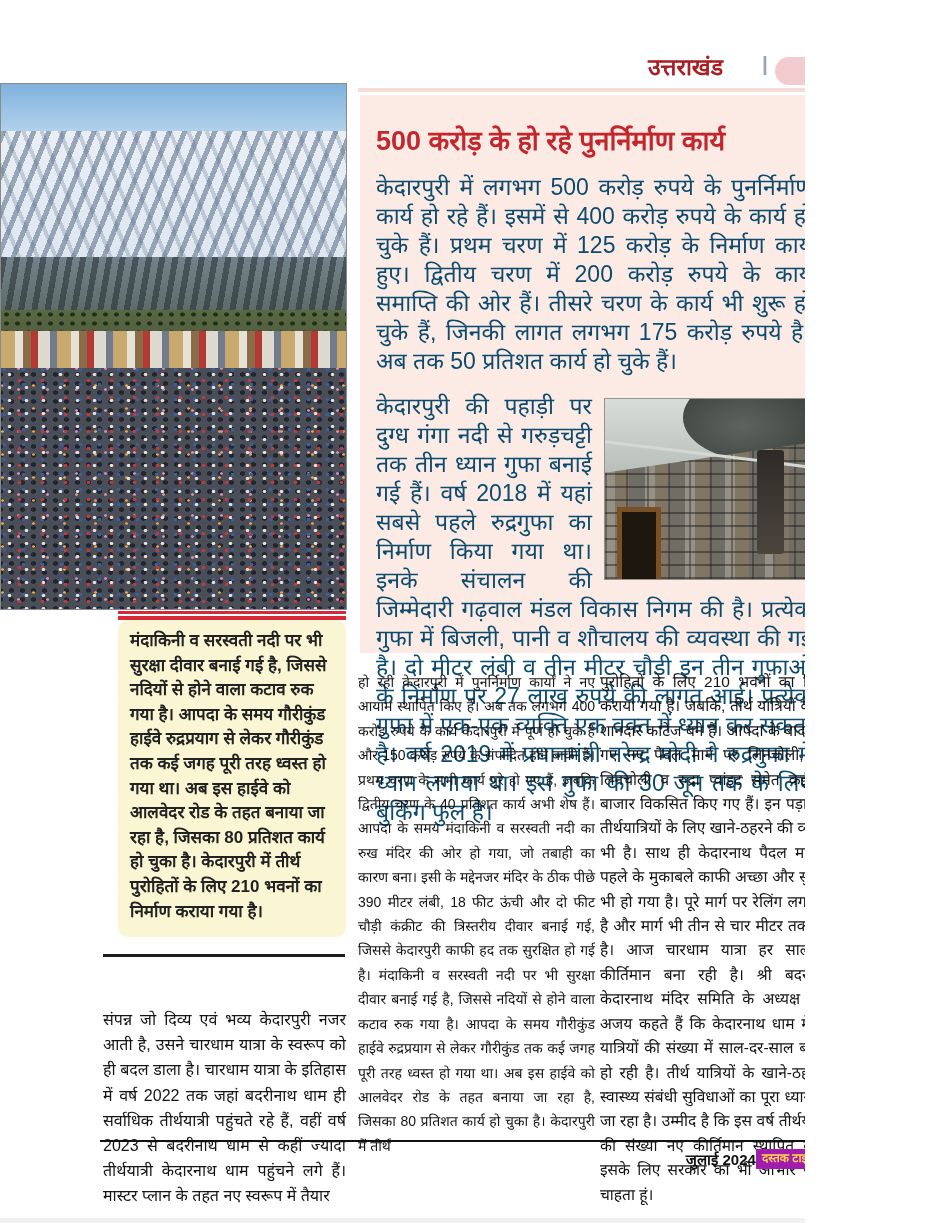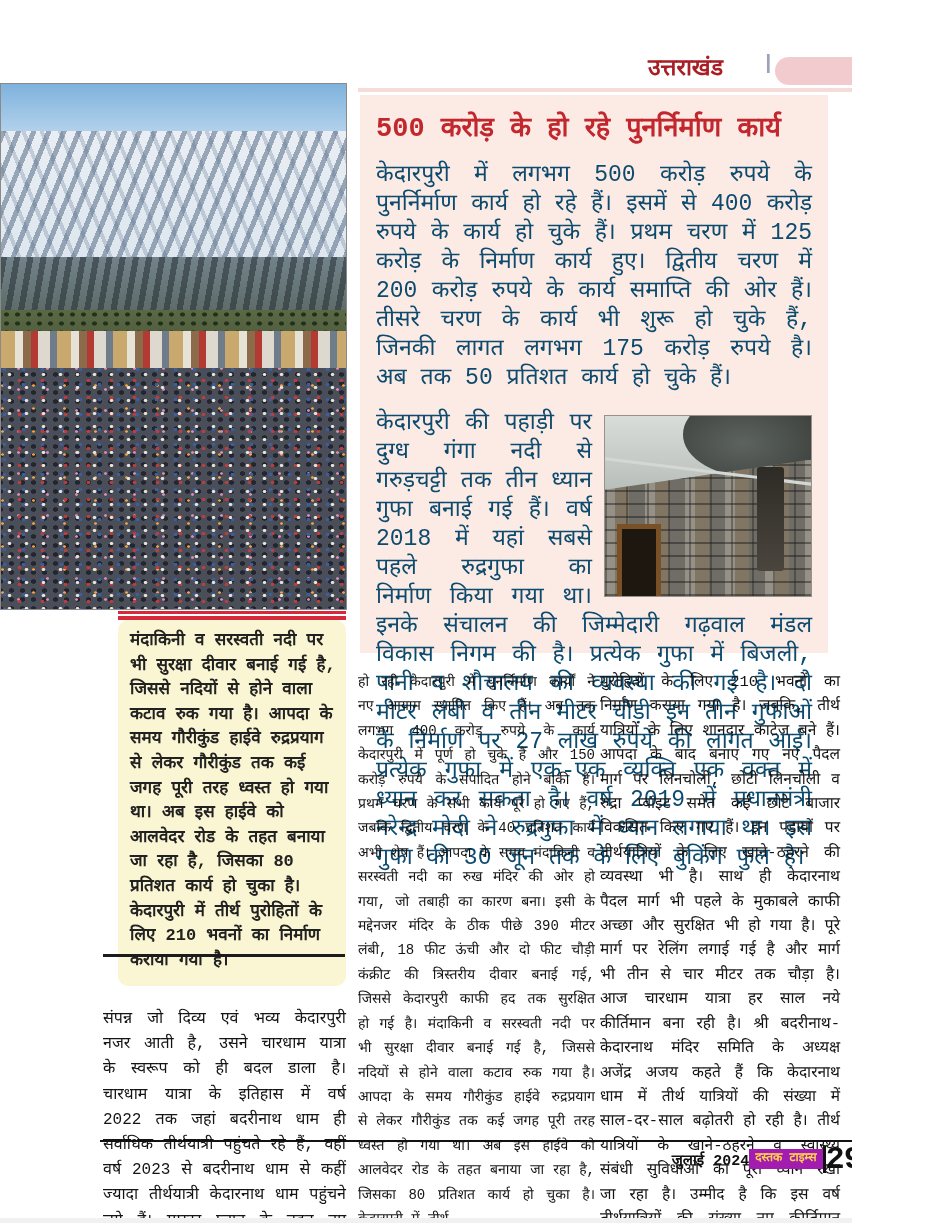--- a/index.html
+++ b/index.html
@@ -1,18 +1,18 @@
 <!DOCTYPE html>
 <html><head>
 <meta charset="utf-8">
 <style>
   html,body { margin:0; padding:0; background:#ffffff; }
   .page {
     position:relative; width:805px; height:1223px; background:#ffffff;
-    font-family:Liberation Mono, monospace; overflow:hidden;padding-left:47px;
+    font-family:Liberation Sans, sans-serif; overflow:hidden;
   }
 
   
   .region-label { position:absolute; top:50px; left:648px; font-size:23px; font-weight:bold; color:#a81e24; }
   .hdr-sep { position:absolute; top:52px; left:762px; color:#9aa3b8; font-size:21px; font-weight:bold; }
   .hdr-pill { position:absolute; top:57px; left:775px; width:153px; height:28px; background:#f2cbcf; border-radius:14px; }
   .hdr-rule { position:absolute; top:88px; left:358px; width:587px; height:4px; background:#f6dcd8; }
 
   
   .photo-main { position:absolute; left:0; top:83px; width:347px; height:527px;
@@ -42,21 +42,21 @@
       radial-gradient(#3b5ea0 1.6px, rgba(0,0,0,0) 2.3px),
       radial-gradient(#d98cb1 1.3px, rgba(0,0,0,0) 2px),
       radial-gradient(#f0a23c 1.2px, rgba(0,0,0,0) 1.9px),
       radial-gradient(#23262e 2.4px, rgba(0,0,0,0) 3px);
     background-size:17px 13px, 23px 17px, 19px 15px, 29px 21px, 31px 23px, 11px 9px;
     background-position:0 0, 7px 4px, 13px 9px, 3px 11px, 17px 6px, 5px 2px; }
 
   
   .pink-box { position:absolute; left:360px; top:95px; width:468px; height:558px;
     background:#fcebe4; box-sizing:border-box; padding:12px 16px 0 16px; }
-  .pink-box h2 { margin:6px 0 12px 0; font-size:27px; line-height:1.2; color:#c2272e; font-weight:bold; }
+  .pink-box h2 { margin:18px 0 12px 0; font-size:27px; line-height:1.2; color:#c2272e; font-weight:bold; }
   .pink-box h2.second { margin-top:10px; }
   .pink-box p { margin:16px 0 8px 0; font-size:23px; line-height:29px; color:#0c4a6e; text-align:justify; }
   .cave-photo { float:right; width:208px; height:182px; margin:6px 0 8px 12px;
     border:1px solid #97928a; box-sizing:border-box; position:relative; overflow:hidden;
     background:linear-gradient(180deg,#d8ddda,#b9bfba 40%,#9aa39c); }
   .cv-boulder { position:absolute; top:-14%; right:-10%; width:72%; height:48%;
     background:radial-gradient(ellipse at 40% 60%, #5d635e, #393e3a 75%); border-radius:50%; }
   .cv-wall { position:absolute; top:24%; left:0; right:0; bottom:0;
     clip-path:polygon(0 22%, 100% 0, 100% 100%, 0 100%);
     background-color:#847f72;

